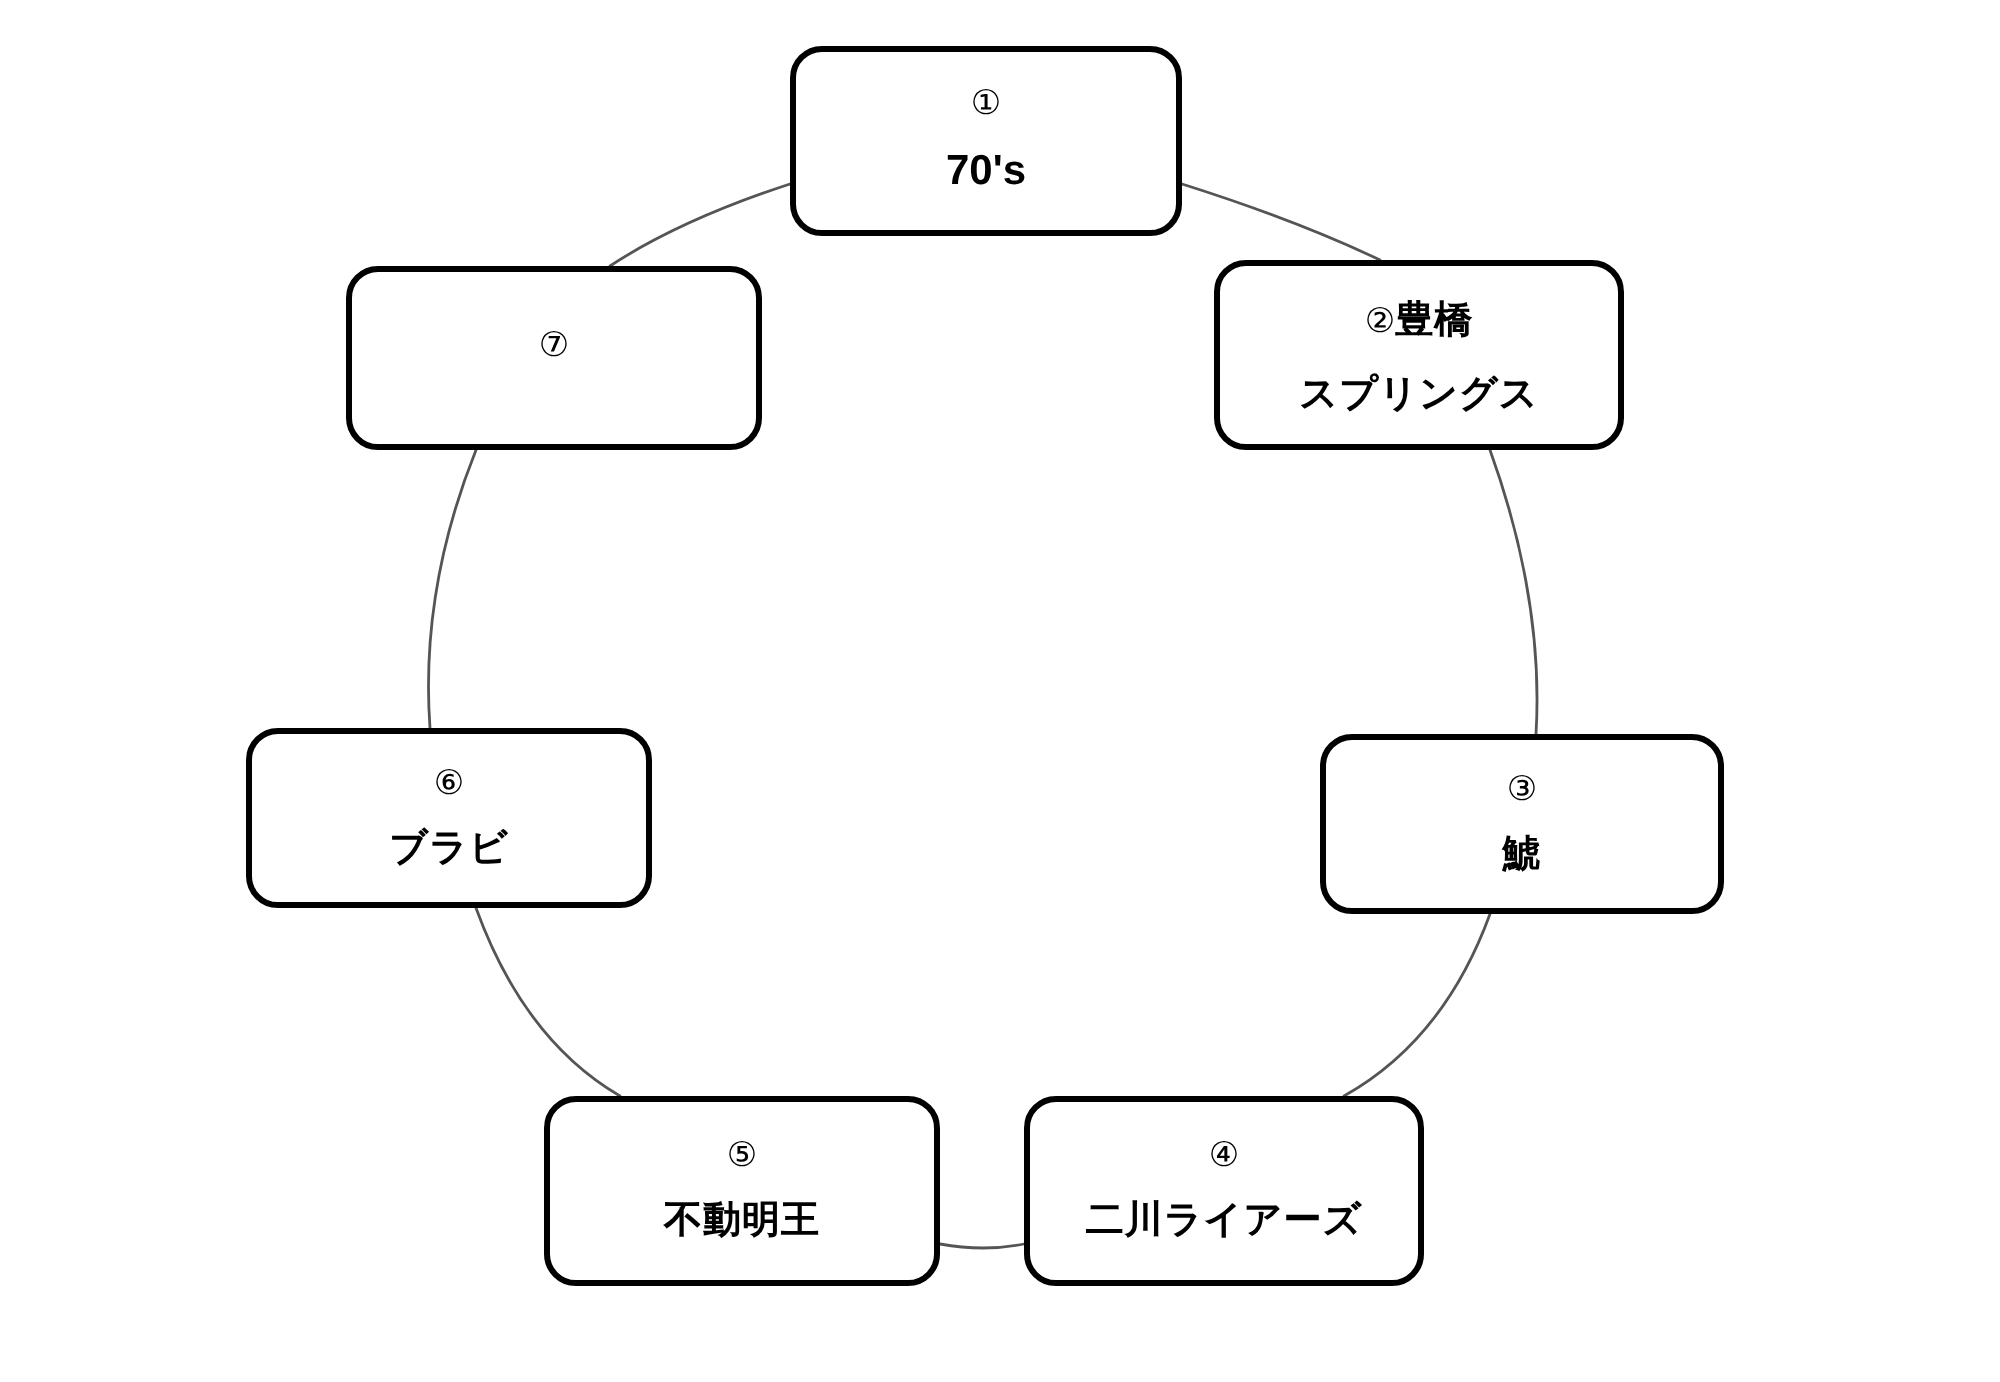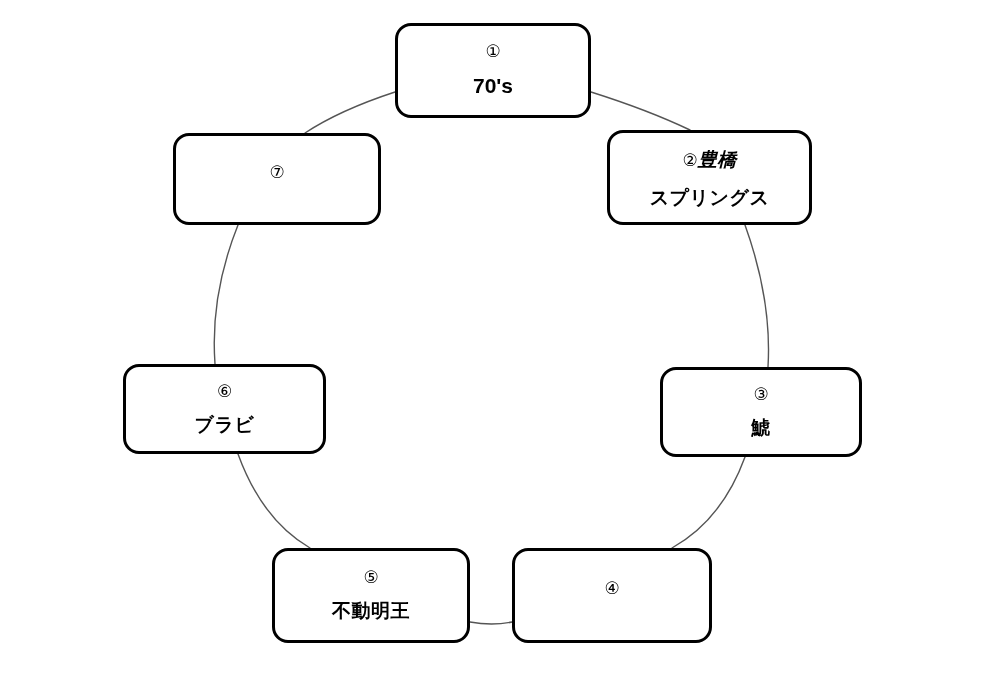--- a/index.html
+++ b/index.html
@@ -65,21 +65,20 @@
     margin-bottom: 14px;
   }
   .node-head .node-index {
     margin-bottom: 0;
   }
   .node-head .node-head-label {
     font-size: 19px;
     font-weight: bold;
     color: #000000;
     letter-spacing: 0.5px;
-    font-style: italic;
   }
 </style>
 </head>
 <body>
 
 <div id="diagram">
 
   <svg id="arc-layer" viewBox="0 0 1000 691" xmlns="http://www.w3.org/2000/svg">
     <g fill="none" stroke="#555555" stroke-width="1.4" stroke-linecap="round">
       <path d="M 305,133 Q 340,110 395,92"></path>
@@ -105,20 +104,21 @@
     <div class="node-label">スプリングス</div>
   </div>
 
   <div class="node" style="left: 660px; top: 367px; width: 202px; height: 90px;">
     <div class="node-index">③</div>
     <div class="node-label">鯱</div>
   </div>
 
   <div class="node" style="left: 512px; top: 548px; width: 200px; height: 95px;">
     <div class="node-index">④</div>
+    <div class="node-label">二川ライアーズ</div>
   </div>
 
   <div class="node" style="left: 272px; top: 548px; width: 198px; height: 95px;">
     <div class="node-index">⑤</div>
     <div class="node-label">不動明王</div>
   </div>
 
   <div class="node" style="left: 123px; top: 364px; width: 203px; height: 90px;">
     <div class="node-index">⑥</div>
     <div class="node-label">ブラビ</div>

